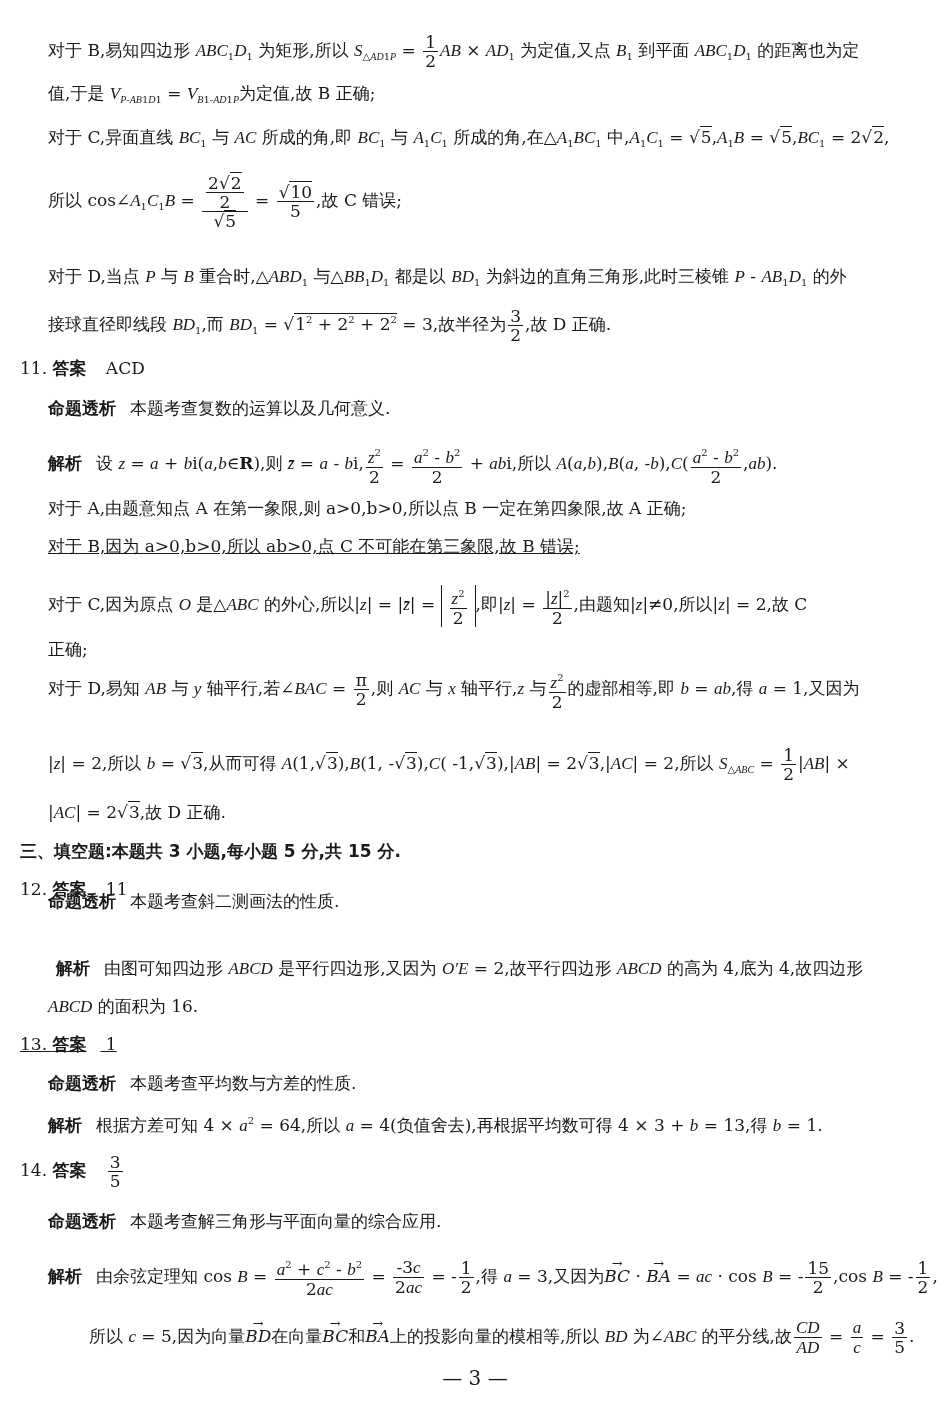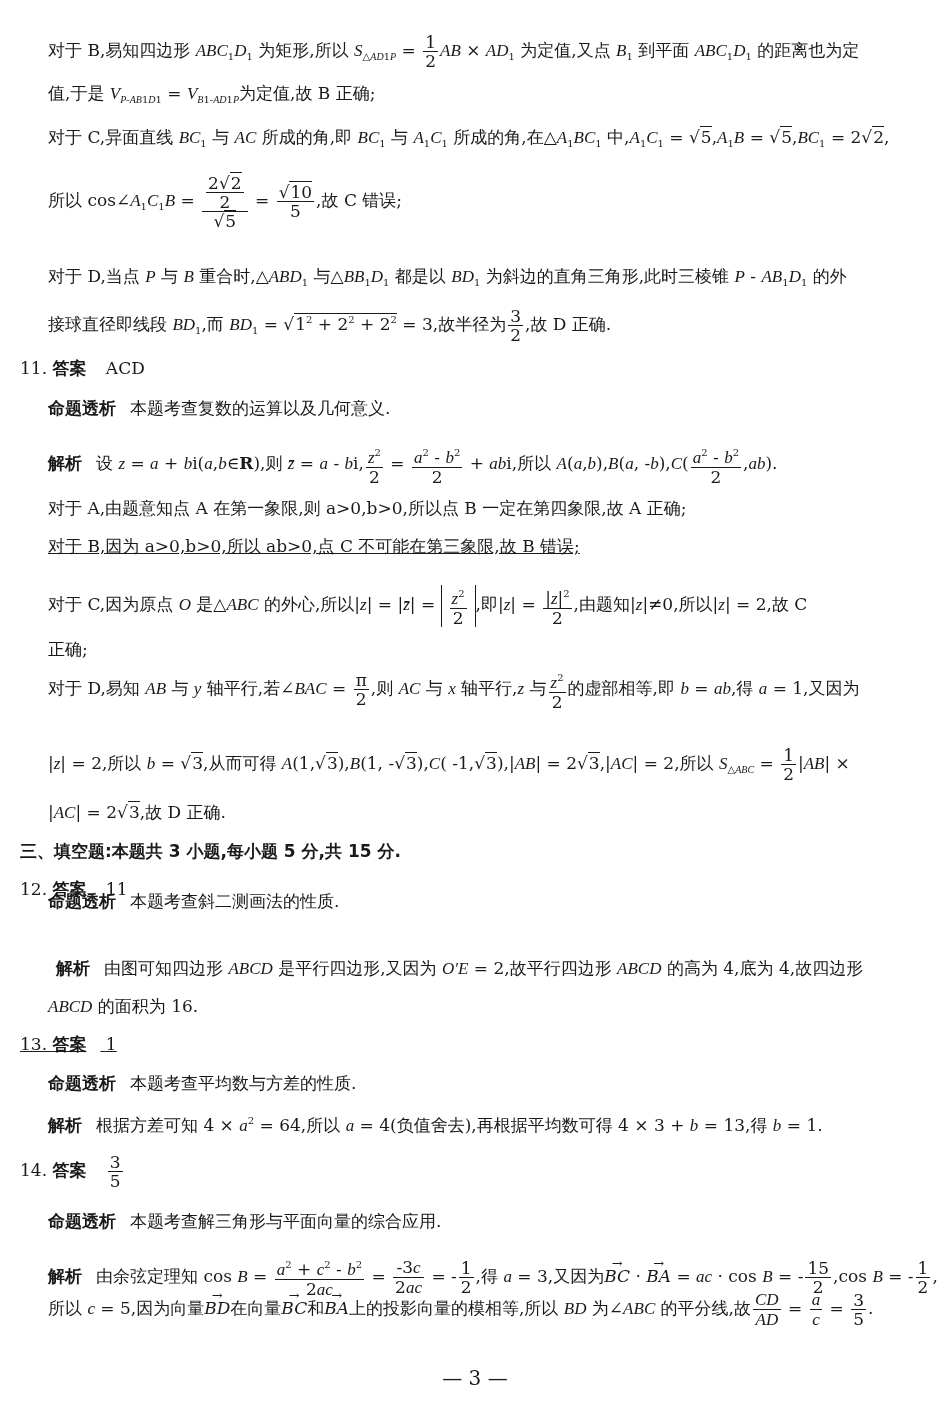--- a/index.html
+++ b/index.html
@@ -108,17 +108,17 @@
   <span>14.</span>
   <span class="lab">答案</span>
   <span class="frac"><span class="top">3</span><span>5</span></span>
 </div>
 <div class="line ind" style="top:1210px;">
   <span class="lab">命题透析</span><span>本题考查解三角形与平面向量的综合应用.</span>
 </div>
 <div class="line ind" style="top:1256px;">
   <span class="lab">解析</span>由余弦定理知 cos <span class="i">B</span> = <span class="frac"><span class="top"><span class="i">a</span><sup>2</sup> + <span class="i">c</span><sup>2</sup> - <span class="i">b</span><sup>2</sup></span><span>2<span class="i">ac</span></span></span> = <span class="frac"><span class="top">-3<span class="i">c</span></span><span>2<span class="i">ac</span></span></span> = -<span class="frac"><span class="top">1</span><span>2</span></span>,得 <span class="i">a</span> = 3,又因为<span class="vec">BC</span> · <span class="vec">BA</span> = <span class="i">ac</span> · cos <span class="i">B</span> = -<span class="frac"><span class="top">15</span><span>2</span></span>,cos <span class="i">B</span> = -<span class="frac"><span class="top">1</span><span>2</span></span>,
 </div>
-<div class="line" style="top:1290px;">
+<div class="line" style="top:1318px;margin-left:41px;">
   所以 <span class="i">c</span> = 5,因为向量<span class="vec">BD</span>在向量<span class="vec">BC</span>和<span class="vec">BA</span>上的投影向量的模相等,所以 <span class="i">BD</span> 为∠<span class="i">ABC</span> 的平分线,故<span class="frac"><span class="top"><span class="i">CD</span></span><span><span class="i">AD</span></span></span> = <span class="frac"><span class="top"><span class="i">a</span></span><span><span class="i">c</span></span></span> = <span class="frac"><span class="top">3</span><span>5</span></span>.
 </div>
 
 <div class="footer">— 3 —</div>
 
 </body></html>

